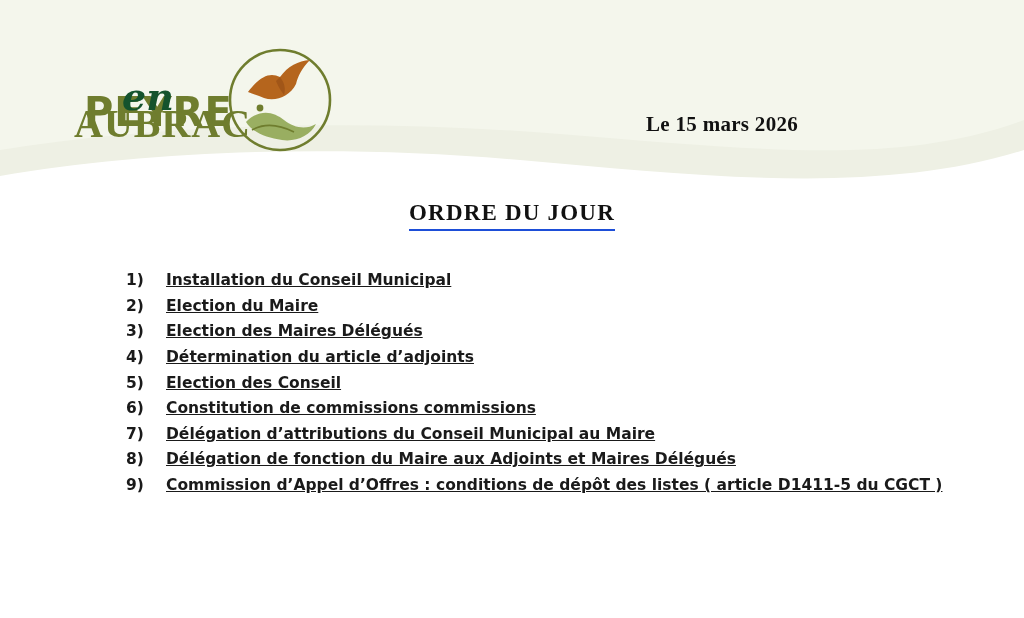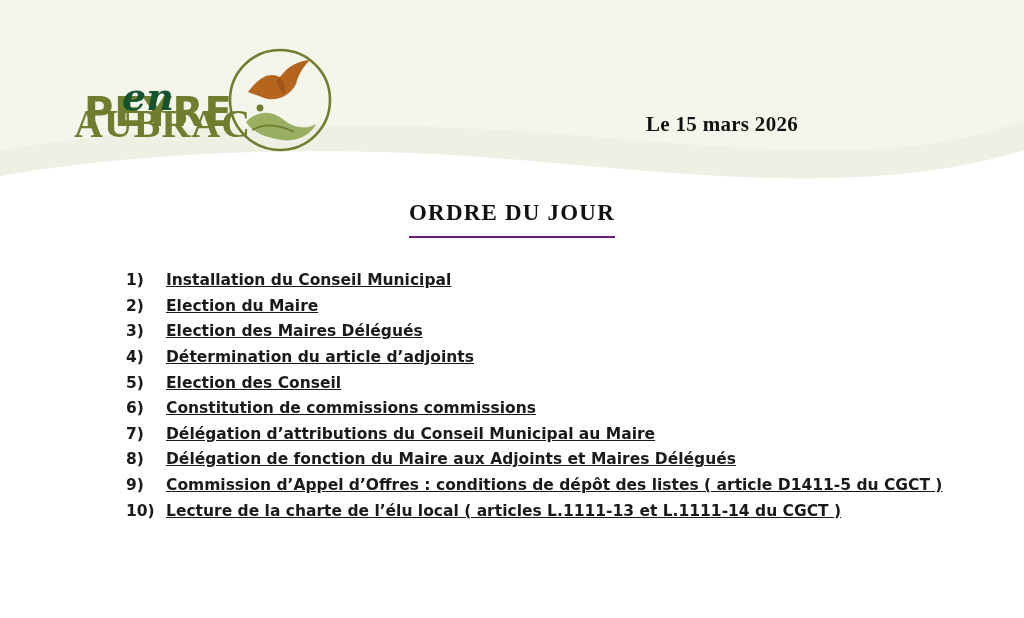--- a/index.html
+++ b/index.html
@@ -97,22 +97,22 @@
     left: 0;
     width: 1024px;
     text-align: center;
     font-family: "Liberation Serif", serif;
     font-weight: bold;
     font-size: 23px;
     letter-spacing: 1.2px;
     color: #111111;
   }
   .doc-title span {
-    border-bottom: 2px solid #701a75;
-    padding-bottom: 11px;
+    border-bottom: 2px solid #1d4ed8;
+    padding-bottom: 4px;
   }
 
   
   .agenda {
     position: absolute;
     top: 272px;
     left: 126px;
     width: 840px;
   }
   .agenda-item {
@@ -210,18 +210,14 @@
   <div class="agenda-item">
     <div class="agenda-num">8)</div>
     <div class="agenda-text">Délégation de fonction du Maire aux Adjoints et Maires Délégués</div>
   </div>
 
   <div class="agenda-item">
     <div class="agenda-num">9)</div>
     <div class="agenda-text">Commission d’Appel d’Offres : conditions de dépôt des listes ( article D1411-5 du CGCT )</div>
   </div>
 
-  <div class="agenda-item">
-    <div class="agenda-num">10)</div>
-    <div class="agenda-text">Lecture de la charte de l’élu local ( articles L.1111-13 et L.1111-14 du CGCT )</div>
-  </div>
 
 </div>
 
 </body></html>

